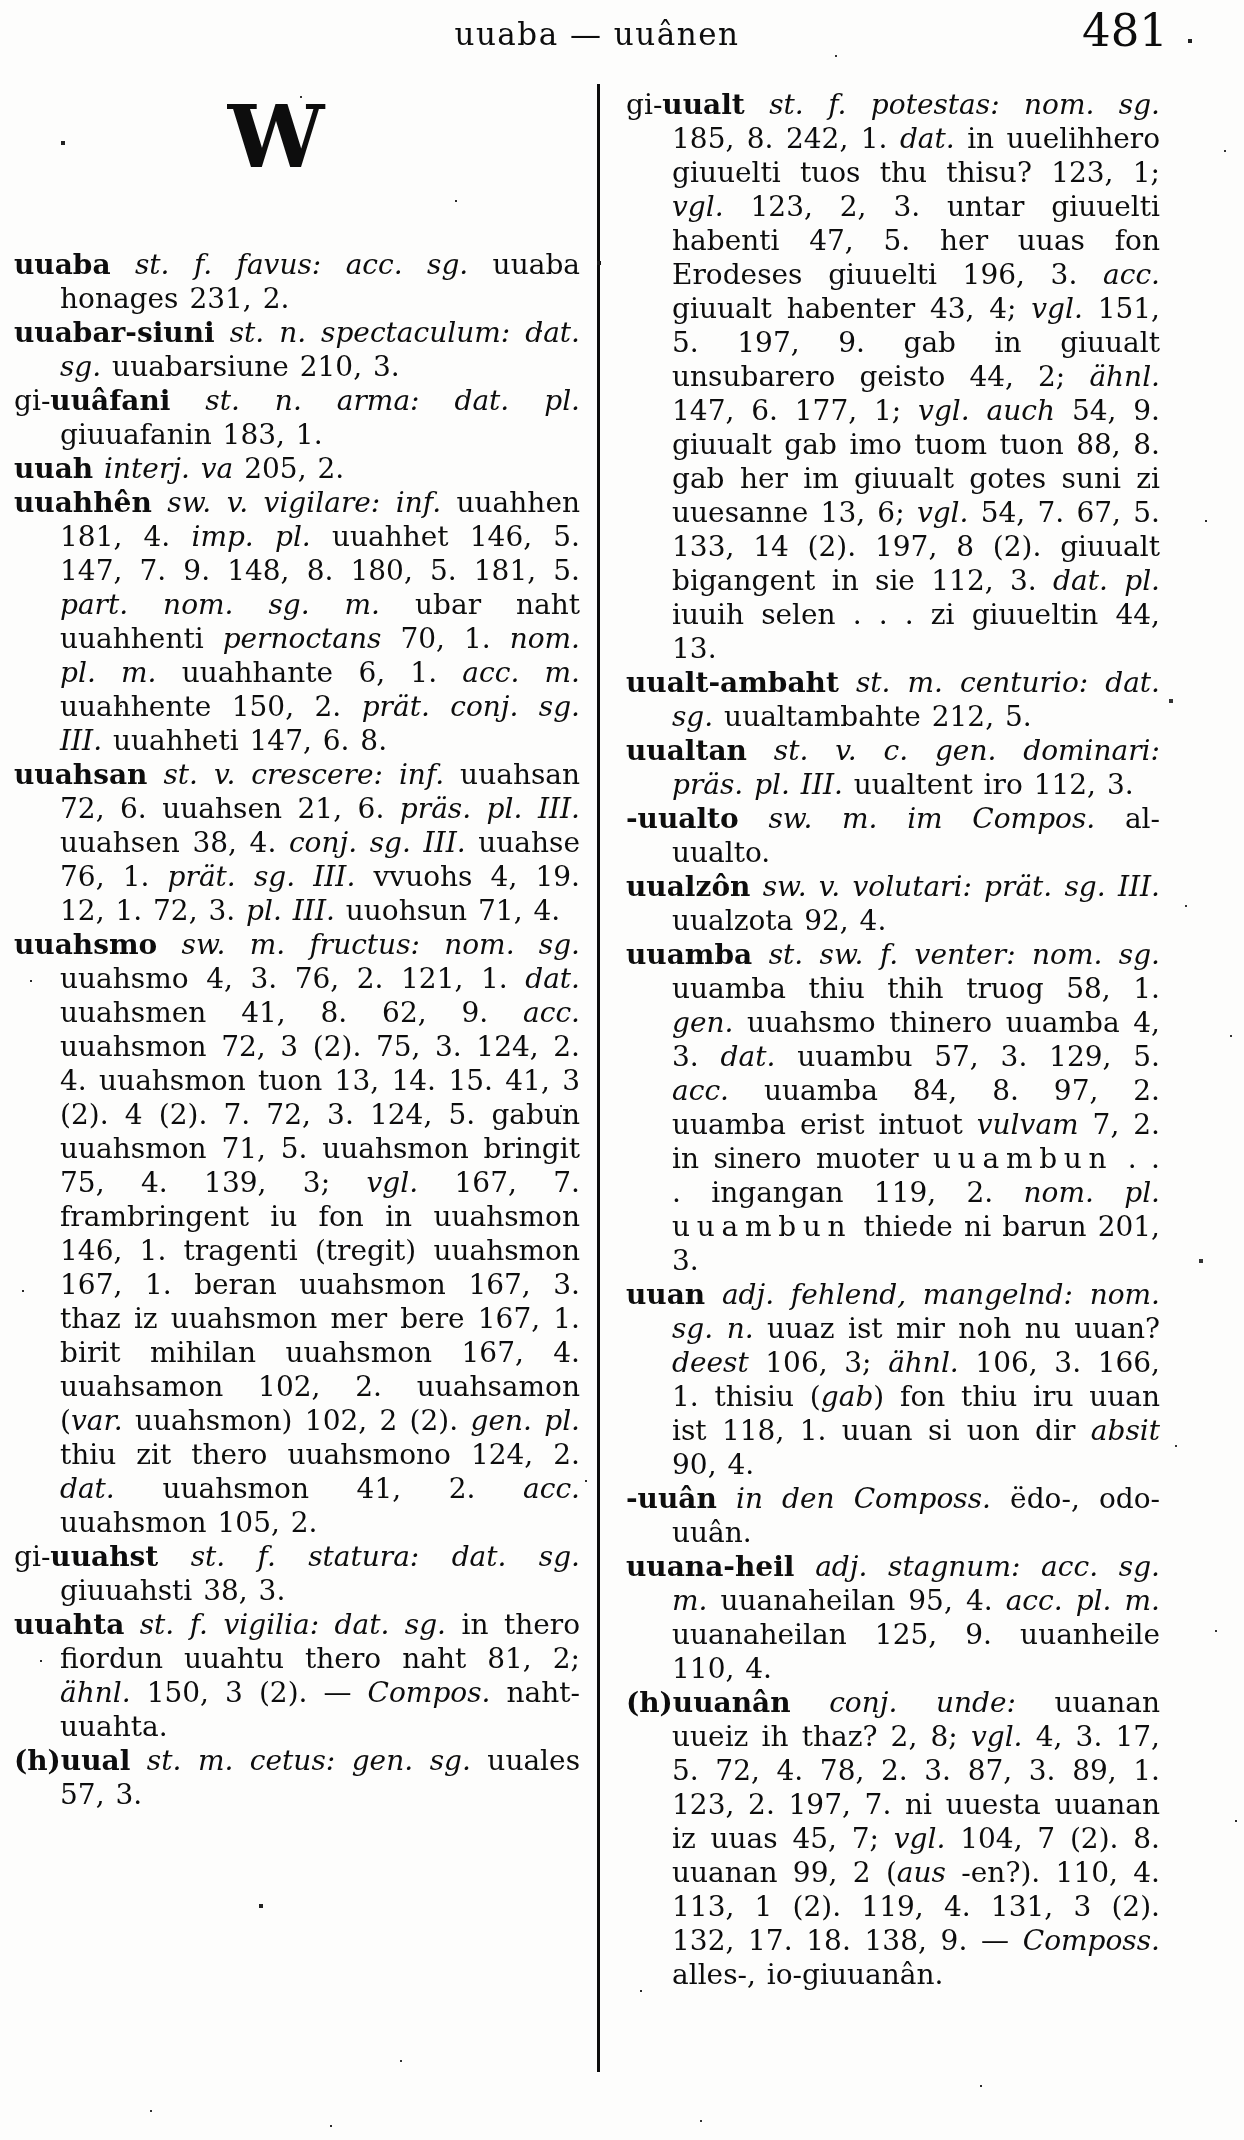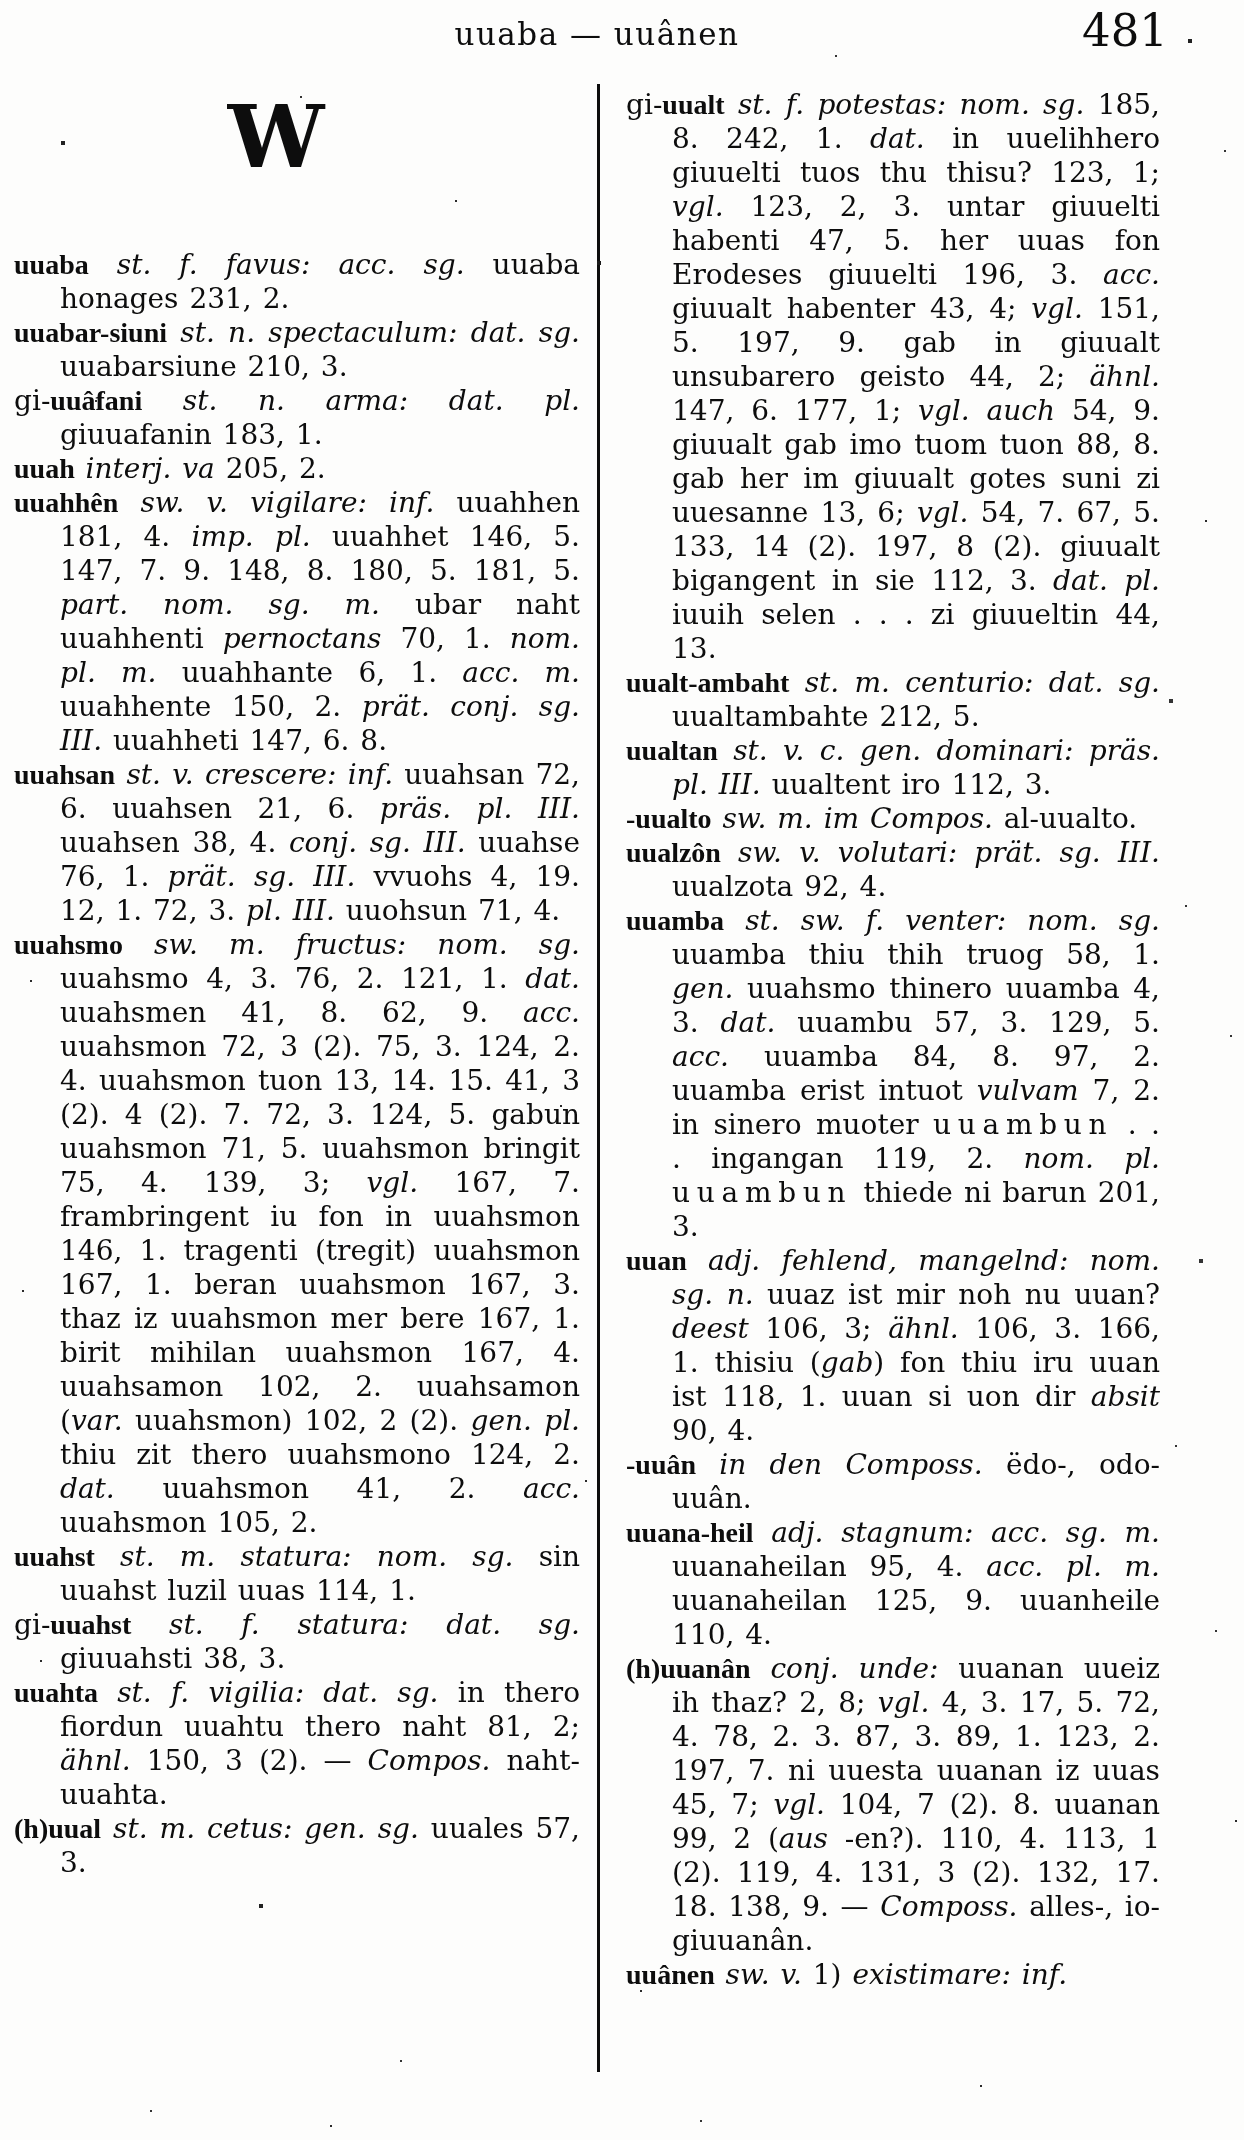--- a/index.html
+++ b/index.html
@@ -35,21 +35,21 @@
   }
   .column {
     position:absolute;
     text-align:justify;
     font-size:28px; line-height:34px;
     word-spacing:2px;
   }
   .column-left  { left:14px;  top:248px; width:566px; }
   .column-right { left:626px; top:88px;  width:534px; }
   .entry { margin:0; padding-left:46px; text-indent:-46px; }
-  .run-b { font-weight:bold;font-family:Liberation Serif, serif; }
+  .run-b { font-weight:bold; }
   .run-i { font-style:italic; }
   .run-s { letter-spacing:0.24em; }
   .specks { position:absolute; top:0; left:0; width:2px; height:2px; background:transparent;
     box-shadow:
       62px 142px 0 1px #222, 300px 96px 0 0 #333, 1189px 40px 0 1px #222,
       1224px 150px 0 0 #333, 540px 330px 0 0 #2a2a2a, 598px 262px 0 1px #1a1a1a,
       120px 705px 0 0 #333, 1205px 520px 0 0 #2a2a2a, 1170px 700px 0 1px #333,
       30px 980px 0 0 #2a2a2a, 1185px 905px 0 0 #333, 560px 1105px 0 0 #2a2a2a,
       1230px 1035px 0 0 #333, 22px 1290px 0 0 #2a2a2a, 1200px 1260px 0 1px #333,
       585px 1480px 0 0 #2a2a2a, 1175px 1445px 0 0 #333, 40px 1660px 0 0 #2a2a2a,
@@ -67,31 +67,29 @@
 <div class="section-letter">W</div>
 <div class="column-rule"></div>
 <div class="column column-left">
     <p class="entry"><span class="run-b">uuaba</span><span class="run-i"> st. f. favus: acc. sg.</span><span class="run-p"> uuaba honages 231, 2.</span></p>
     <p class="entry"><span class="run-b">uuabar-siuni</span><span class="run-i"> st. n. spectaculum: dat. sg.</span><span class="run-p"> uuabarsiune 210, 3.</span></p>
     <p class="entry"><span class="run-p">gi-</span><span class="run-b">uuâfani</span><span class="run-i"> st. n. arma: dat. pl.</span><span class="run-p"> giuuafanin 183, 1.</span></p>
     <p class="entry"><span class="run-b">uuah</span><span class="run-i"> interj. va</span><span class="run-p"> 205, 2.</span></p>
     <p class="entry"><span class="run-b">uuahhên</span><span class="run-i"> sw. v. vigilare: inf.</span><span class="run-p"> uuahhen 181, 4. </span><span class="run-i">imp. pl.</span><span class="run-p"> uuahhet 146, 5. 147, 7. 9. 148, 8. 180, 5. 181, 5. </span><span class="run-i">part. nom. sg. m.</span><span class="run-p"> ubar naht uuahhenti </span><span class="run-i">pernoctans</span><span class="run-p"> 70, 1. </span><span class="run-i">nom. pl. m.</span><span class="run-p"> uuahhante 6, 1. </span><span class="run-i">acc. m.</span><span class="run-p"> uuahhente 150, 2. </span><span class="run-i">prät. conj. sg. III.</span><span class="run-p"> uuahheti 147, 6. 8.</span></p>
     <p class="entry"><span class="run-b">uuahsan</span><span class="run-i"> st. v. crescere: inf.</span><span class="run-p"> uuahsan 72, 6. uuahsen 21, 6. </span><span class="run-i">präs. pl. III.</span><span class="run-p"> uuahsen 38, 4. </span><span class="run-i">conj. sg. III.</span><span class="run-p"> uuahse 76, 1. </span><span class="run-i">prät. sg. III.</span><span class="run-p"> vvuohs 4, 19. 12, 1. 72, 3. </span><span class="run-i">pl. III.</span><span class="run-p"> uuohsun 71, 4.</span></p>
     <p class="entry"><span class="run-b">uuahsmo</span><span class="run-i"> sw. m. fructus: nom. sg.</span><span class="run-p"> uuahsmo 4, 3. 76, 2. 121, 1. </span><span class="run-i">dat.</span><span class="run-p"> uuahsmen 41, 8. 62, 9. </span><span class="run-i">acc.</span><span class="run-p"> uuahsmon 72, 3 (2). 75, 3. 124, 2. 4. uuahsmon tuon 13, 14. 15. 41, 3 (2). 4 (2). 7. 72, 3. 124, 5. gabun uuahsmon 71, 5. uuahsmon bringit 75, 4. 139, 3; </span><span class="run-i">vgl.</span><span class="run-p"> 167, 7. frambringent iu fon in uuahsmon 146, 1. tragenti (tregit) uuahsmon 167, 1. beran uuahsmon 167, 3. thaz iz uuahsmon mer bere 167, 1. birit mihilan uuahsmon 167, 4. uuahsamon 102, 2. uuahsamon (</span><span class="run-i">var.</span><span class="run-p"> uuahsmon) 102, 2 (2). </span><span class="run-i">gen. pl.</span><span class="run-p"> thiu zit thero uuahsmono 124, 2. </span><span class="run-i">dat.</span><span class="run-p"> uuahsmon 41, 2. </span><span class="run-i">acc.</span><span class="run-p"> uuahsmon 105, 2.</span></p>
-    <p class="entry"><span class="run-b">uuahst</span><span class="run-i"> st. m. statura: nom. sg.</span><span class="run-p"> sin uuahst luzil uuas 114, 1.</span></p>
     <p class="entry"><span class="run-p">gi-</span><span class="run-b">uuahst</span><span class="run-i"> st. f. statura: dat. sg.</span><span class="run-p"> giuuahsti 38, 3.</span></p>
     <p class="entry"><span class="run-b">uuahta</span><span class="run-i"> st. f. vigilia: dat. sg.</span><span class="run-p"> in thero fiordun uuahtu thero naht 81, 2; </span><span class="run-i">ähnl.</span><span class="run-p"> 150, 3 (2). — </span><span class="run-i">Compos.</span><span class="run-p"> naht-uuahta.</span></p>
     <p class="entry"><span class="run-b">(h)uual</span><span class="run-i"> st. m. cetus: gen. sg.</span><span class="run-p"> uuales 57, 3.</span></p>
   </div>
 <div class="column column-right">
     <p class="entry"><span class="run-p">gi-</span><span class="run-b">uualt</span><span class="run-i"> st. f. potestas: nom. sg.</span><span class="run-p"> 185, 8. 242, 1. </span><span class="run-i">dat.</span><span class="run-p"> in uuelihhero giuuelti tuos thu thisu? 123, 1; </span><span class="run-i">vgl.</span><span class="run-p"> 123, 2, 3. untar giuuelti habenti 47, 5. her uuas fon Erodeses giuuelti 196, 3. </span><span class="run-i">acc.</span><span class="run-p"> giuualt habenter 43, 4; </span><span class="run-i">vgl.</span><span class="run-p"> 151, 5. 197, 9. gab in giuualt unsubarero geisto 44, 2; </span><span class="run-i">ähnl.</span><span class="run-p"> 147, 6. 177, 1; </span><span class="run-i">vgl. auch</span><span class="run-p"> 54, 9. giuualt gab imo tuom tuon 88, 8. gab her im giuualt gotes suni zi uuesanne 13, 6; </span><span class="run-i">vgl.</span><span class="run-p"> 54, 7. 67, 5. 133, 14 (2). 197, 8 (2). giuualt bigangent in sie 112, 3. </span><span class="run-i">dat. pl.</span><span class="run-p"> iuuih selen . . . zi giuueltin 44, 13.</span></p>
     <p class="entry"><span class="run-b">uualt-ambaht</span><span class="run-i"> st. m. centurio: dat. sg.</span><span class="run-p"> uualtambahte 212, 5.</span></p>
     <p class="entry"><span class="run-b">uualtan</span><span class="run-i"> st. v. c. gen. dominari: präs. pl. III.</span><span class="run-p"> uualtent iro 112, 3.</span></p>
     <p class="entry"><span class="run-b">-uualto</span><span class="run-i"> sw. m. im Compos.</span><span class="run-p"> al-uualto.</span></p>
     <p class="entry"><span class="run-b">uualzôn</span><span class="run-i"> sw. v. volutari: prät. sg. III.</span><span class="run-p"> uualzota 92, 4.</span></p>
     <p class="entry"><span class="run-b">uuamba</span><span class="run-i"> st. sw. f. venter: nom. sg.</span><span class="run-p"> uuamba thiu thih truog 58, 1. </span><span class="run-i">gen.</span><span class="run-p"> uuahsmo thinero uuamba 4, 3. </span><span class="run-i">dat.</span><span class="run-p"> uuambu 57, 3. 129, 5. </span><span class="run-i">acc.</span><span class="run-p"> uuamba 84, 8. 97, 2. uuamba erist intuot </span><span class="run-i">vulvam</span><span class="run-p"> 7, 2. in sinero muoter </span><span class="run-s">uuambun</span><span class="run-p"> . . . ingangan 119, 2. </span><span class="run-i">nom. pl.</span><span class="run-p"> </span><span class="run-s">uuambun</span><span class="run-p"> thiede ni barun 201, 3.</span></p>
     <p class="entry"><span class="run-b">uuan</span><span class="run-i"> adj. fehlend, mangelnd: nom. sg. n.</span><span class="run-p"> uuaz ist mir noh nu uuan? </span><span class="run-i">deest</span><span class="run-p"> 106, 3; </span><span class="run-i">ähnl.</span><span class="run-p"> 106, 3. 166, 1. thisiu (</span><span class="run-i">gab</span><span class="run-p">) fon thiu iru uuan ist 118, 1. uuan si uon dir </span><span class="run-i">absit</span><span class="run-p"> 90, 4.</span></p>
     <p class="entry"><span class="run-b">-uuân</span><span class="run-i"> in den Composs.</span><span class="run-p"> ëdo-, odo-uuân.</span></p>
     <p class="entry"><span class="run-b">uuana-heil</span><span class="run-i"> adj. stagnum: acc. sg. m.</span><span class="run-p"> uuanaheilan 95, 4. </span><span class="run-i">acc. pl. m.</span><span class="run-p"> uuanaheilan 125, 9. uuanheile 110, 4.</span></p>
     <p class="entry"><span class="run-b">(h)uuanân</span><span class="run-i"> conj. unde:</span><span class="run-p"> uuanan uueiz ih thaz? 2, 8; </span><span class="run-i">vgl.</span><span class="run-p"> 4, 3. 17, 5. 72, 4. 78, 2. 3. 87, 3. 89, 1. 123, 2. 197, 7. ni uuesta uuanan iz uuas 45, 7; </span><span class="run-i">vgl.</span><span class="run-p"> 104, 7 (2). 8. uuanan 99, 2 (</span><span class="run-i">aus</span><span class="run-p"> -en?). 110, 4. 113, 1 (2). 119, 4. 131, 3 (2). 132, 17. 18. 138, 9. — </span><span class="run-i">Composs.</span><span class="run-p"> alles-, io-giuuanân.</span></p>
-    <p class="entry"><span class="run-b">uuânen</span><span class="run-i"> sw. v.</span><span class="run-p"> 1) </span><span class="run-i">existimare: inf.</span></p>
   </div>
 <div class="specks"></div>
 
 </body></html>

